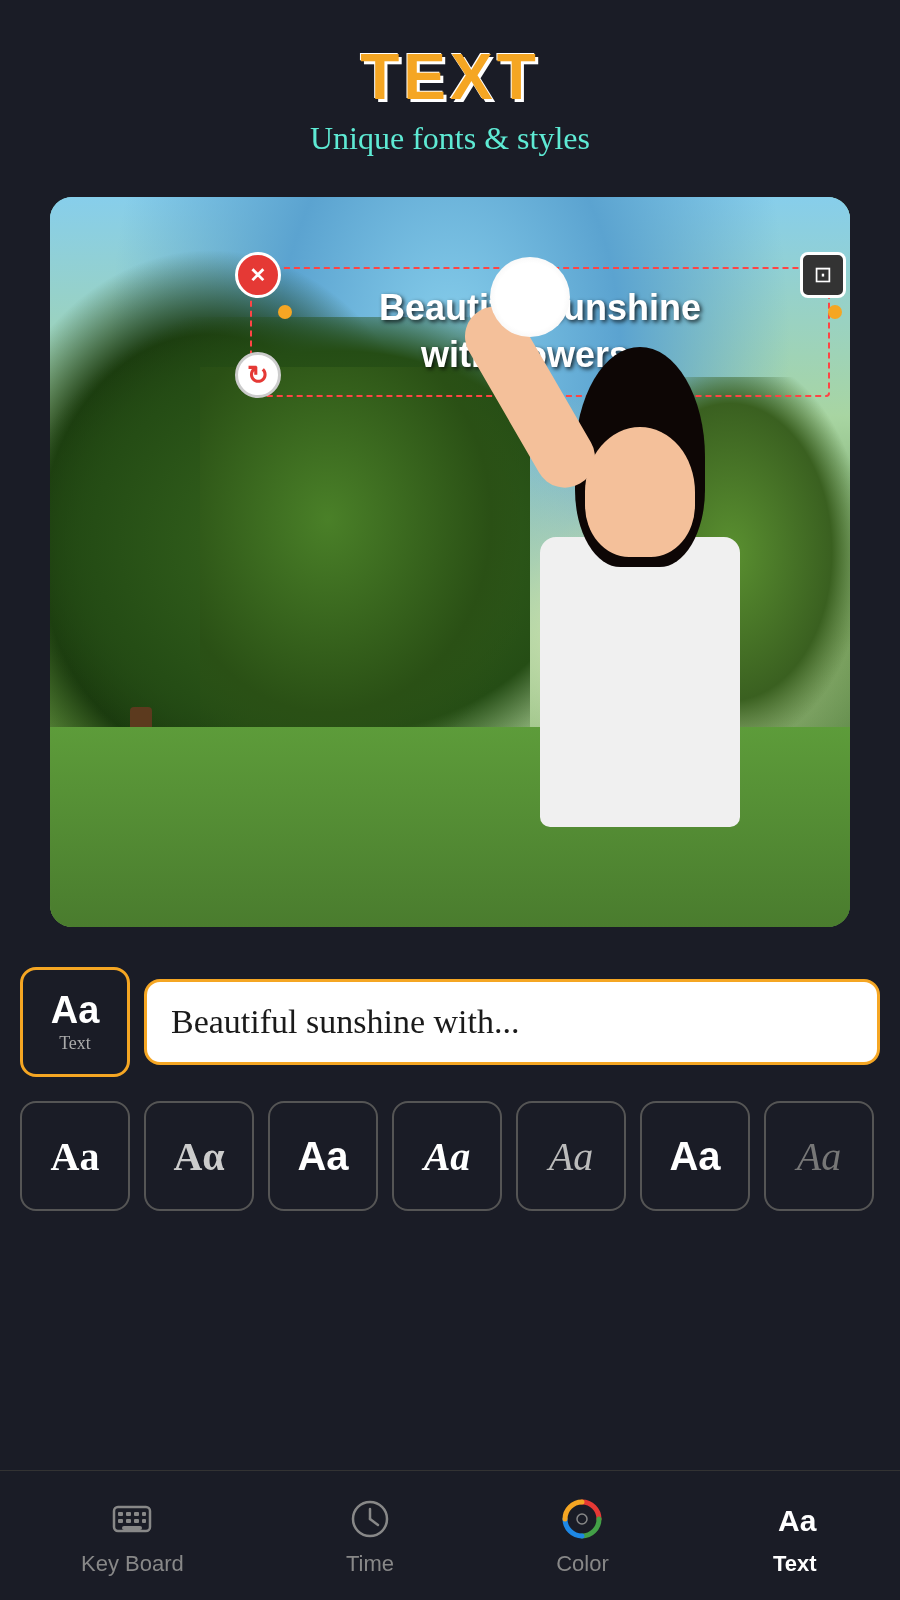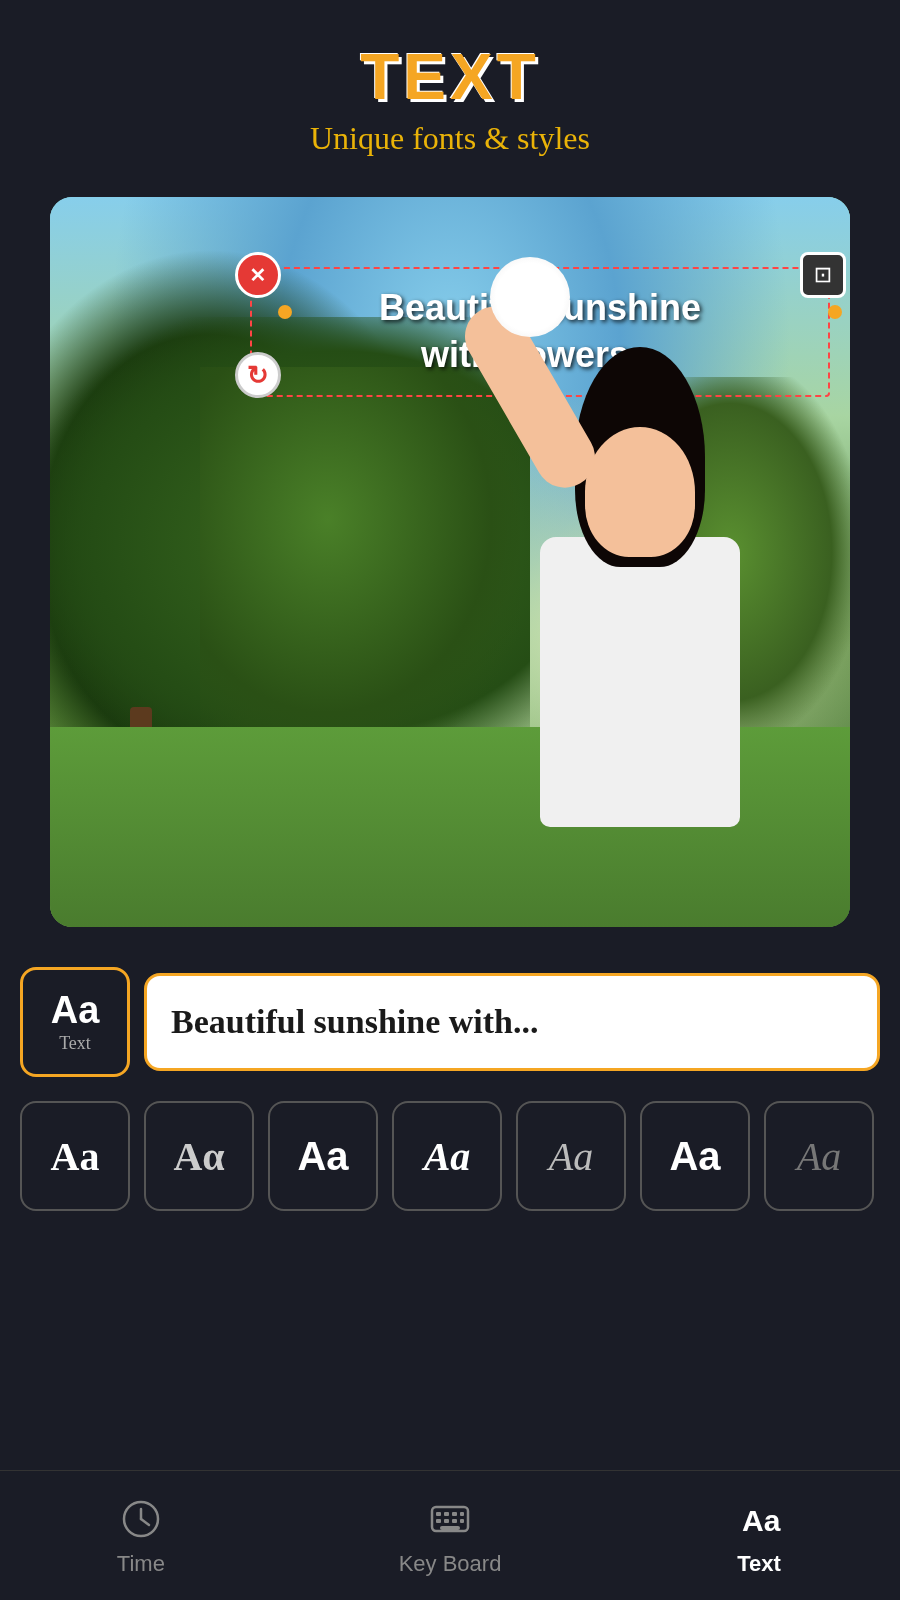--- a/index.html
+++ b/index.html
@@ -22,21 +22,21 @@
     .header-title {
       font-size: 64px;
       font-weight: 900;
       color: #f5a623;
       text-shadow: 3px 3px 0 #fff, -1px -1px 0 #fff;
       letter-spacing: 4px;
       font-family: Arial Black, sans-serif;
     }
     .header-subtitle {
       font-size: 32px;
-      color: #eab308;
+      color: #5eead4;
       font-weight: 300;
       margin-top: 6px;
       font-family: Georgia, serif;
     }
 
     
     .image-container {
       width: 800px;
       height: 730px;
       border-radius: 22px;
@@ -186,27 +186,27 @@
       font-family: Arial Black, sans-serif;
       line-height: 1;
     }
     .text-icon-btn .sub-label {
       font-size: 18px;
       color: #aaa;
       margin-top: 4px;
     }
     .text-input-field {
       flex: 1;
-      height: 98px;
+      height: 86px;
       background: #ffffff;
       border: 3px solid #f5a623;
       border-radius: 16px;
       padding: 0 24px;
       font-size: 34px;
-      font-weight: 700;
+      font-weight: 400;
       color: #1a1a1a;
       font-family: Georgia, serif;
       display: flex;
       align-items: center;
       cursor: text;
     }
 
     
     .font-style-row {
       display: flex;
@@ -391,50 +391,63 @@
       <div class="font-btn italic-serif" style="font-style:italic;">Aa</div>
       <div class="font-btn italic-thin" style="font-style:italic;font-weight:300;color:#bbb;">Aa</div>
       <div class="font-btn bold-serif" style="font-family: Arial Black,sans-serif;">Aa</div>
       <div class="font-btn light-italic" style="font-style:italic;font-weight:300;color:#777;">Aa</div>
     </div>
 
   </div>
 </div>
 
 <div class="bottom-nav">
-
-  <div class="nav-item">
-    <div class="nav-icon">
-      <svg viewBox="0 0 44 44" fill="none" xmlns="http://www.w3.org/2000/svg">
-        <circle cx="22" cy="22" r="17" stroke="#888" stroke-width="2.5" fill="none"></circle>
-        <line x1="22" y1="12" x2="22" y2="22" stroke="#888" stroke-width="2.5" stroke-linecap="round"></line>
-        <line x1="22" y1="22" x2="30" y2="28" stroke="#888" stroke-width="2.5" stroke-linecap="round"></line>
-      </svg>
-    </div>
-    <span class="nav-label">Time</span>
-  </div>
 
   <div class="nav-item">
     <div class="nav-icon">
       <svg viewBox="0 0 44 44" fill="none" xmlns="http://www.w3.org/2000/svg">
         <rect x="4" y="10" width="36" height="24" rx="4" stroke="#888" stroke-width="2.5" fill="none"></rect>
         <rect x="8" y="15" width="5" height="4" rx="1" fill="#888"></rect>
         <rect x="16" y="15" width="5" height="4" rx="1" fill="#888"></rect>
         <rect x="24" y="15" width="5" height="4" rx="1" fill="#888"></rect>
         <rect x="32" y="15" width="4" height="4" rx="1" fill="#888"></rect>
         <rect x="8" y="22" width="5" height="4" rx="1" fill="#888"></rect>
         <rect x="16" y="22" width="5" height="4" rx="1" fill="#888"></rect>
         <rect x="24" y="22" width="5" height="4" rx="1" fill="#888"></rect>
         <rect x="32" y="22" width="4" height="4" rx="1" fill="#888"></rect>
         <rect x="12" y="29" width="20" height="4" rx="2" fill="#888"></rect>
       </svg>
     </div>
     <span class="nav-label">Key Board</span>
   </div>
 
+  <div class="nav-item">
+    <div class="nav-icon">
+      <svg viewBox="0 0 44 44" fill="none" xmlns="http://www.w3.org/2000/svg">
+        <circle cx="22" cy="22" r="17" stroke="#888" stroke-width="2.5" fill="none"></circle>
+        <line x1="22" y1="12" x2="22" y2="22" stroke="#888" stroke-width="2.5" stroke-linecap="round"></line>
+        <line x1="22" y1="22" x2="30" y2="28" stroke="#888" stroke-width="2.5" stroke-linecap="round"></line>
+      </svg>
+    </div>
+    <span class="nav-label">Time</span>
+  </div>
+
+  <div class="nav-item">
+    <div class="nav-icon">
+      <svg viewBox="0 0 44 44" fill="none" xmlns="http://www.w3.org/2000/svg">
+        <circle cx="22" cy="22" r="17" stroke="#888" stroke-width="2.5" fill="none"></circle>
+        <path d="M22 5 A17 17 0 0 1 39 22" stroke="#e53935" stroke-width="5" fill="none" stroke-linecap="round"></path>
+        <path d="M39 22 A17 17 0 0 1 22 39" stroke="#43a047" stroke-width="5" fill="none" stroke-linecap="round"></path>
+        <path d="M22 39 A17 17 0 0 1 5 22" stroke="#1e88e5" stroke-width="5" fill="none" stroke-linecap="round"></path>
+        <path d="M5 22 A17 17 0 0 1 22 5" stroke="#f5a623" stroke-width="5" fill="none" stroke-linecap="round"></path>
+        <circle cx="22" cy="22" r="5" fill="#1a1c26" stroke="#888" stroke-width="1.5"></circle>
+      </svg>
+    </div>
+    <span class="nav-label">Color</span>
+  </div>
 
   <div class="nav-item">
     <div class="nav-icon">
       <svg viewBox="0 0 44 44" fill="none" xmlns="http://www.w3.org/2000/svg">
         <text x="5" y="34" font-size="30" font-weight="900" font-family="Arial Black, sans-serif" fill="#ffffff">Aa</text>
       </svg>
     </div>
     <span class="nav-label active">Text</span>
   </div>
 

